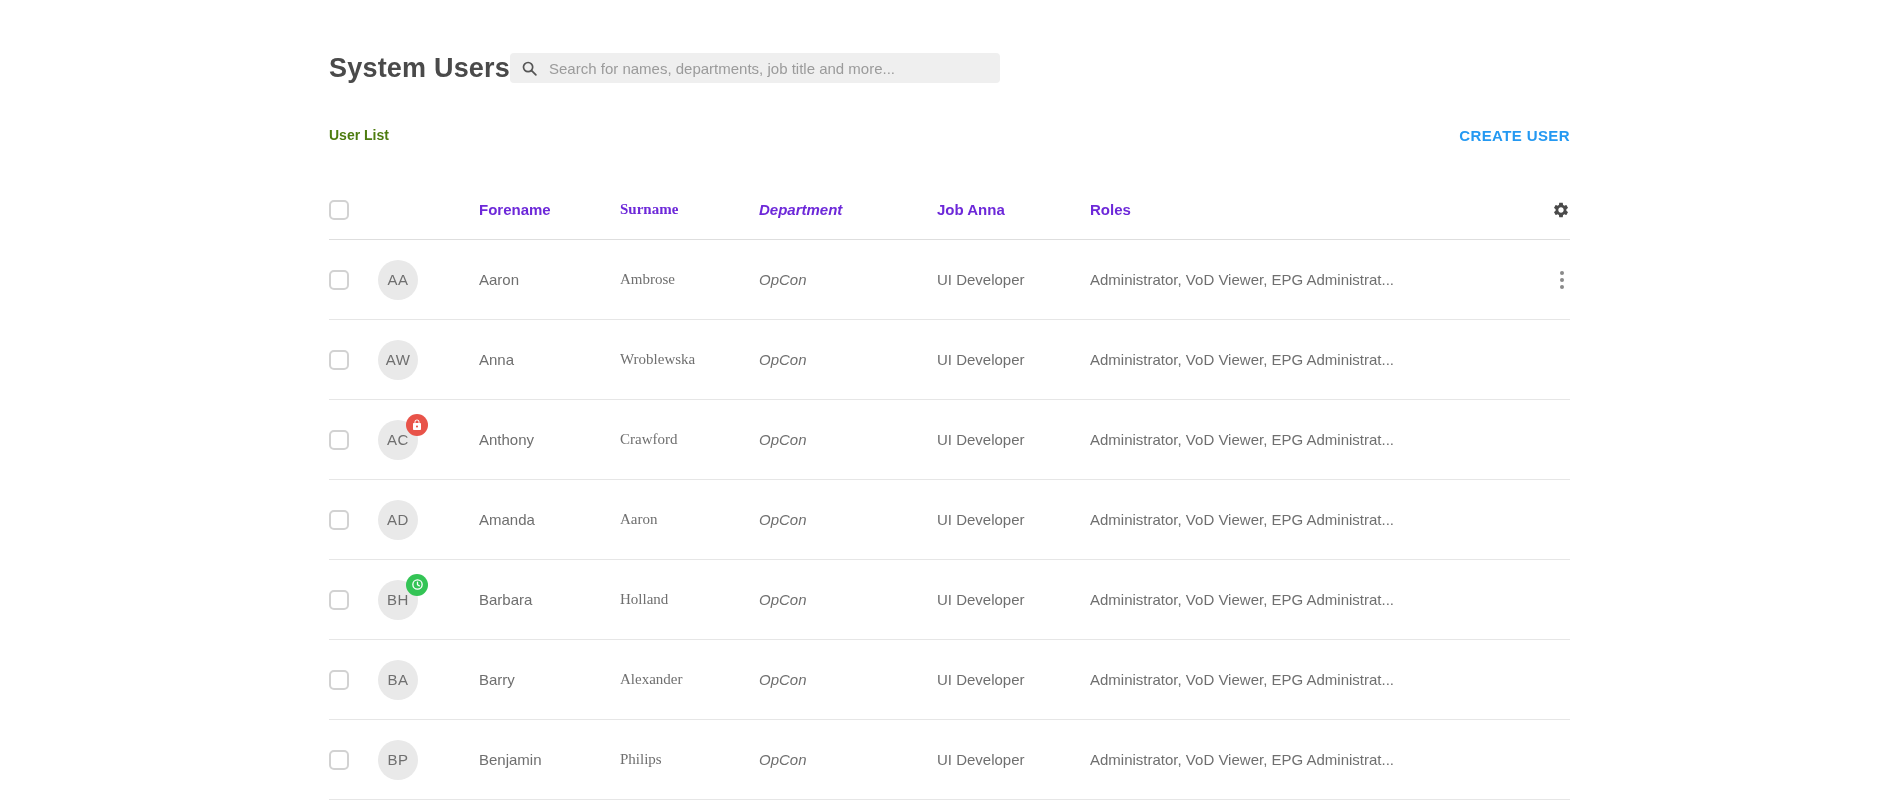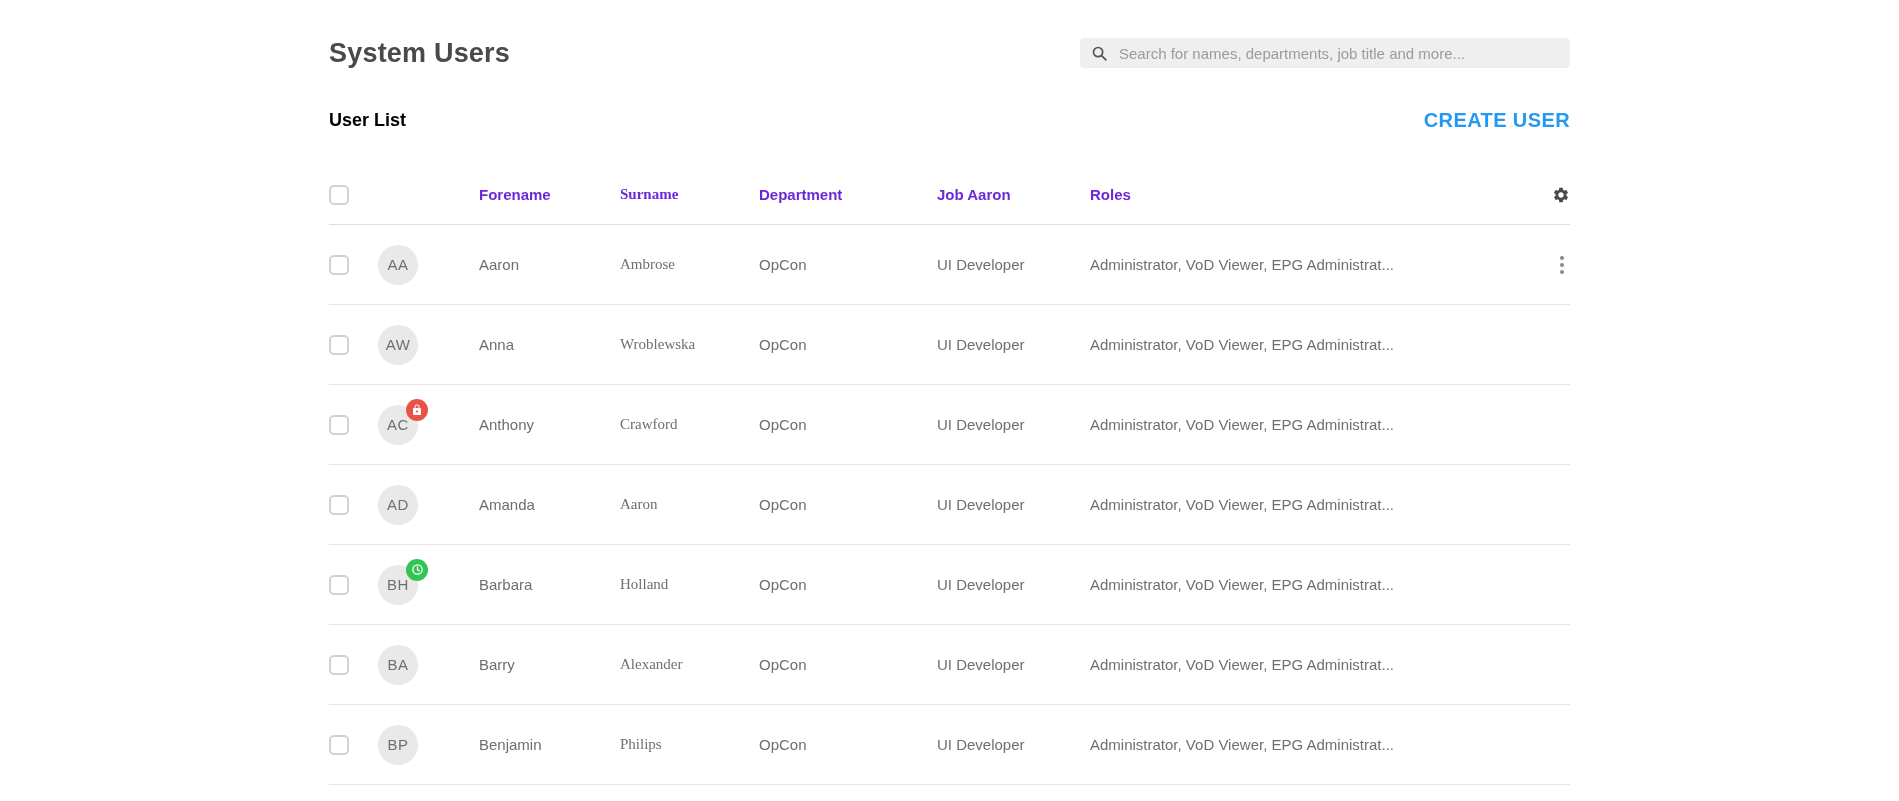--- a/index.html
+++ b/index.html
@@ -7,60 +7,60 @@
   body {
     width: 1899px; height: 801px;
     background: #ffffff;
     font-family: "Liberation Sans", sans-serif;
     color: #6f6f6f;
     overflow: hidden;
   }
   .container { width: 1241px; margin: 0 auto; padding-top: 36px; }
 
   
-  .topbar { display: flex; justify-content: space-between; align-items: center; height: 34px; }
+  .topbar { display: flex; align-items: center; height: 34px; margin-top: 15px; }
   .page-title { font-size: 27px; font-weight: bold; color: #4a4a4a; letter-spacing: 0.2px; }
   .search-box {
     width: 490px; height: 30px; background: #efefef; border-radius: 4px;
     display: flex; align-items: center; padding: 0 11px;
   }
   .search-box svg { flex: 0 0 auto; margin-right: 9px; }
   .search-input {
     flex: 1; border: none; background: transparent; outline: none;
     font-family: "Liberation Sans", sans-serif;
     font-size: 15px; color: #5a5a5a;
   }
   .search-input::placeholder { color: #9b9b9b; opacity: 1; }
 
   
   .list-header { display: flex; justify-content: space-between; align-items: center; margin-top: 38px; height: 24px; }
-  .list-heading { font-size: 18px; font-weight: bold; color: #000000; }
+  .list-heading { font-size: 14px; font-weight: bold; color: #4d7c0f; }
   .create-user {
-    font-size: 20px; font-weight: bold; color: var(--accent, #2499f2);
+    font-size: 15px; font-weight: bold; color: var(--accent, #2499f2);
     letter-spacing: 0.4px; cursor: pointer; background: none; border: none;
     font-family: "Liberation Sans", sans-serif; padding: 0;
   }
 
   
   .table { margin-top: 33px; }
   .thead {
     display: flex; align-items: center; height: 60px;
     border-bottom: 1px solid #dedede;
     font-weight: bold; color: #6d28d9; font-size: 15px;
   }
   .trow {
     display: flex; align-items: center; height: 80px;
     border-bottom: 1px solid #e6e6e6;
     font-size: 15px; color: #6f6f6f;
   }
   .col-cb { width: 49px; display: flex; align-items: center; }
   .col-avatar { width: 101px; display: flex; align-items: center; }
   .col-forename { width: 141px; }
   .col-surname { width: 139px; font-family: Liberation Serif, serif; }
-  .col-department { width: 178px; }
+  .col-department { width: 178px; font-style: italic; }
   .col-jobtitle { width: 153px; }
   .col-roles { flex: 1; padding-right: 10px; white-space: nowrap; overflow: hidden; }
   .col-action { width: 40px; display: flex; justify-content: flex-end; align-items: center; }
 
   .checkbox {
     width: 20px; height: 20px; border: 2px solid #d2d2d2; border-radius: 5px;
     background: #fff; cursor: pointer; display: inline-block;
   }
 
   .avatar { position: relative; width: 40px; height: 40px; }
@@ -108,21 +108,21 @@
 
   <div class="table">
     <div class="thead">
       <div class="col-cb">
         <span class="checkbox"></span>
       </div>
       <div class="col-avatar"></div>
       <div class="col-forename">Forename</div>
       <div class="col-surname">Surname</div>
       <div class="col-department">Department</div>
-      <div class="col-jobtitle">Job Aaron</div>
+      <div class="col-jobtitle">Job Anna</div>
       <div class="col-roles">Roles</div>
       <div class="col-action">
         <span class="gear">
           <svg width="18" height="18" viewBox="0 0 24 24" fill="#4a4a4a">
             <path d="M19.14,12.94c0.04-0.3,0.06-0.61,0.06-0.94c0-0.32-0.02-0.64-0.07-0.94l2.03-1.58c0.18-0.14,0.23-0.41,0.12-0.61 l-1.92-3.32c-0.12-0.22-0.37-0.29-0.59-0.22l-2.39,0.96c-0.5-0.38-1.03-0.7-1.62-0.94L14.4,2.81c-0.04-0.24-0.24-0.41-0.48-0.41 h-3.84c-0.24,0-0.43,0.17-0.47,0.41L9.25,5.35C8.66,5.59,8.12,5.92,7.63,6.29L5.24,5.33c-0.22-0.08-0.47,0-0.59,0.22L2.74,8.87 C2.62,9.08,2.66,9.34,2.86,9.48l2.03,1.58C4.84,11.36,4.8,11.69,4.8,12s0.02,0.64,0.07,0.94l-2.03,1.58 c-0.18,0.14-0.23,0.41-0.12,0.61l1.92,3.32c0.12,0.22,0.37,0.29,0.59,0.22l2.39-0.96c0.5,0.38,1.03,0.7,1.62,0.94l0.36,2.54 c0.05,0.24,0.24,0.41,0.48,0.41h3.84c0.24,0,0.44-0.17,0.47-0.41l0.36-2.54c0.59-0.24,1.13-0.56,1.62-0.94l2.39,0.96 c0.22,0.08,0.47,0,0.59-0.22l1.92-3.32c0.12-0.22,0.07-0.47-0.12-0.61L19.14,12.94z M12,15.6c-1.98,0-3.6-1.62-3.6-3.6 s1.62-3.6,3.6-3.6s3.6,1.62,3.6,3.6S13.98,15.6,12,15.6z"></path>
           </svg>
         </span>
       </div>
     </div>
     <div id="rows">

